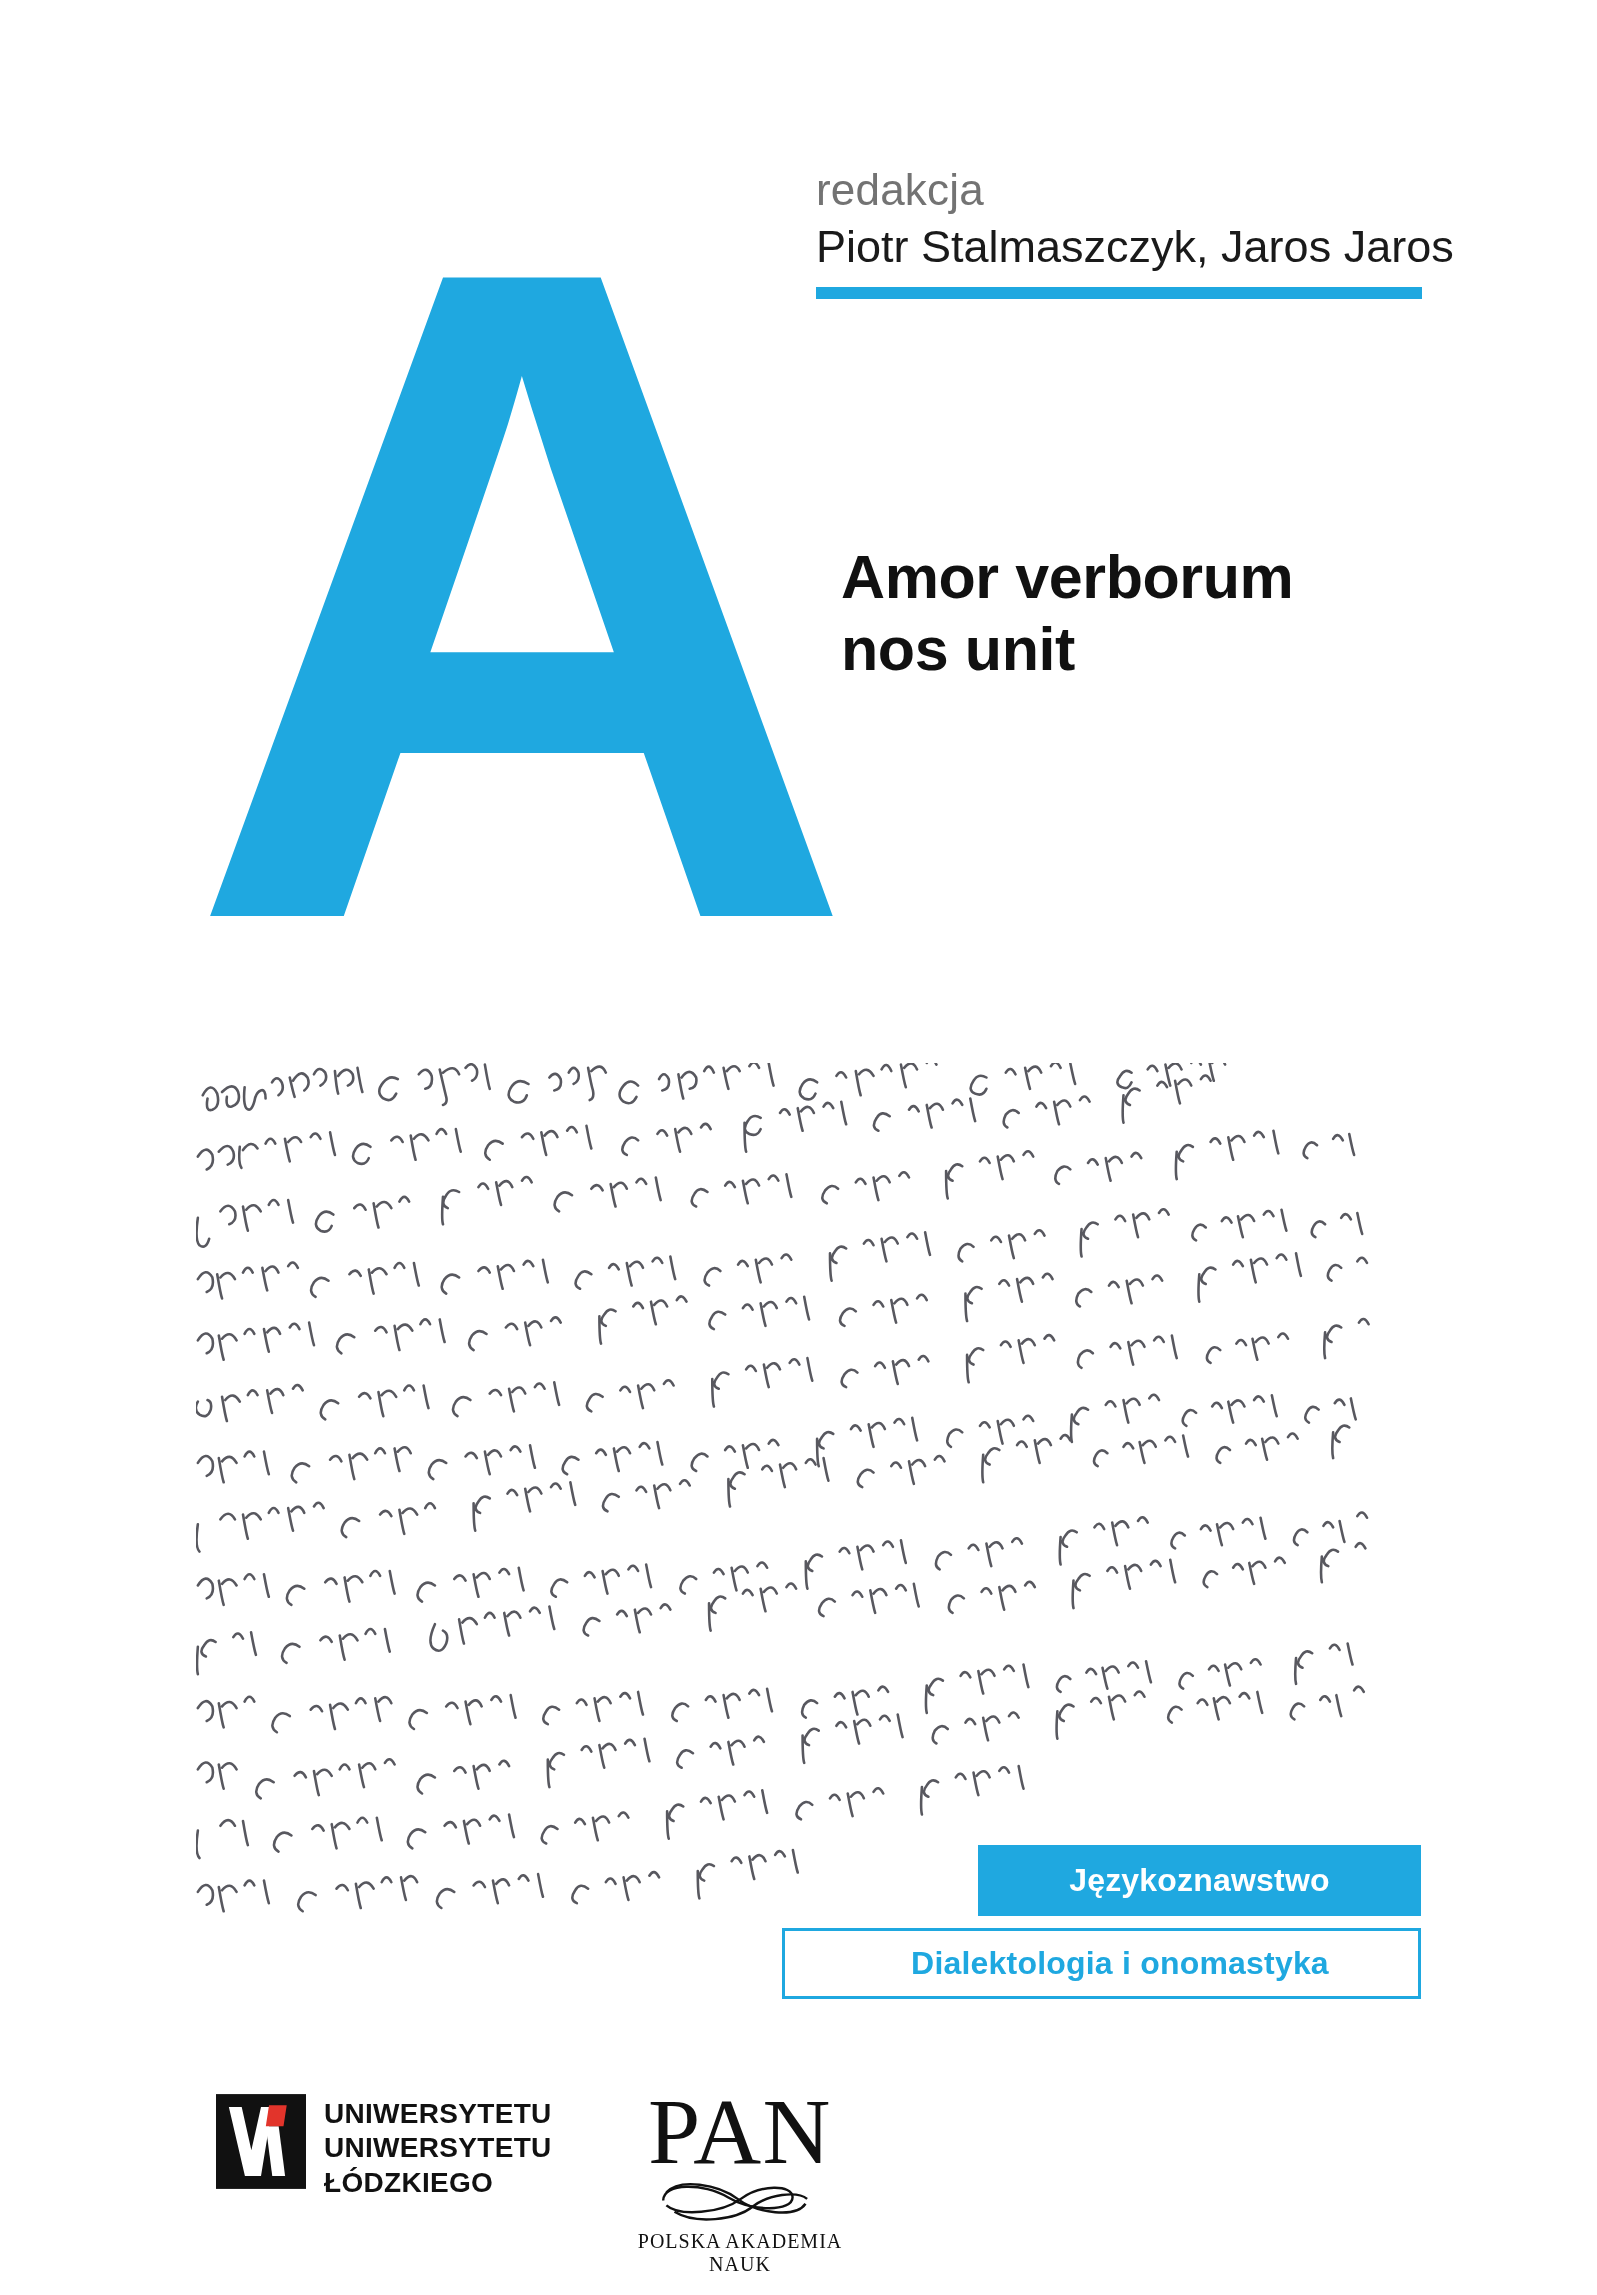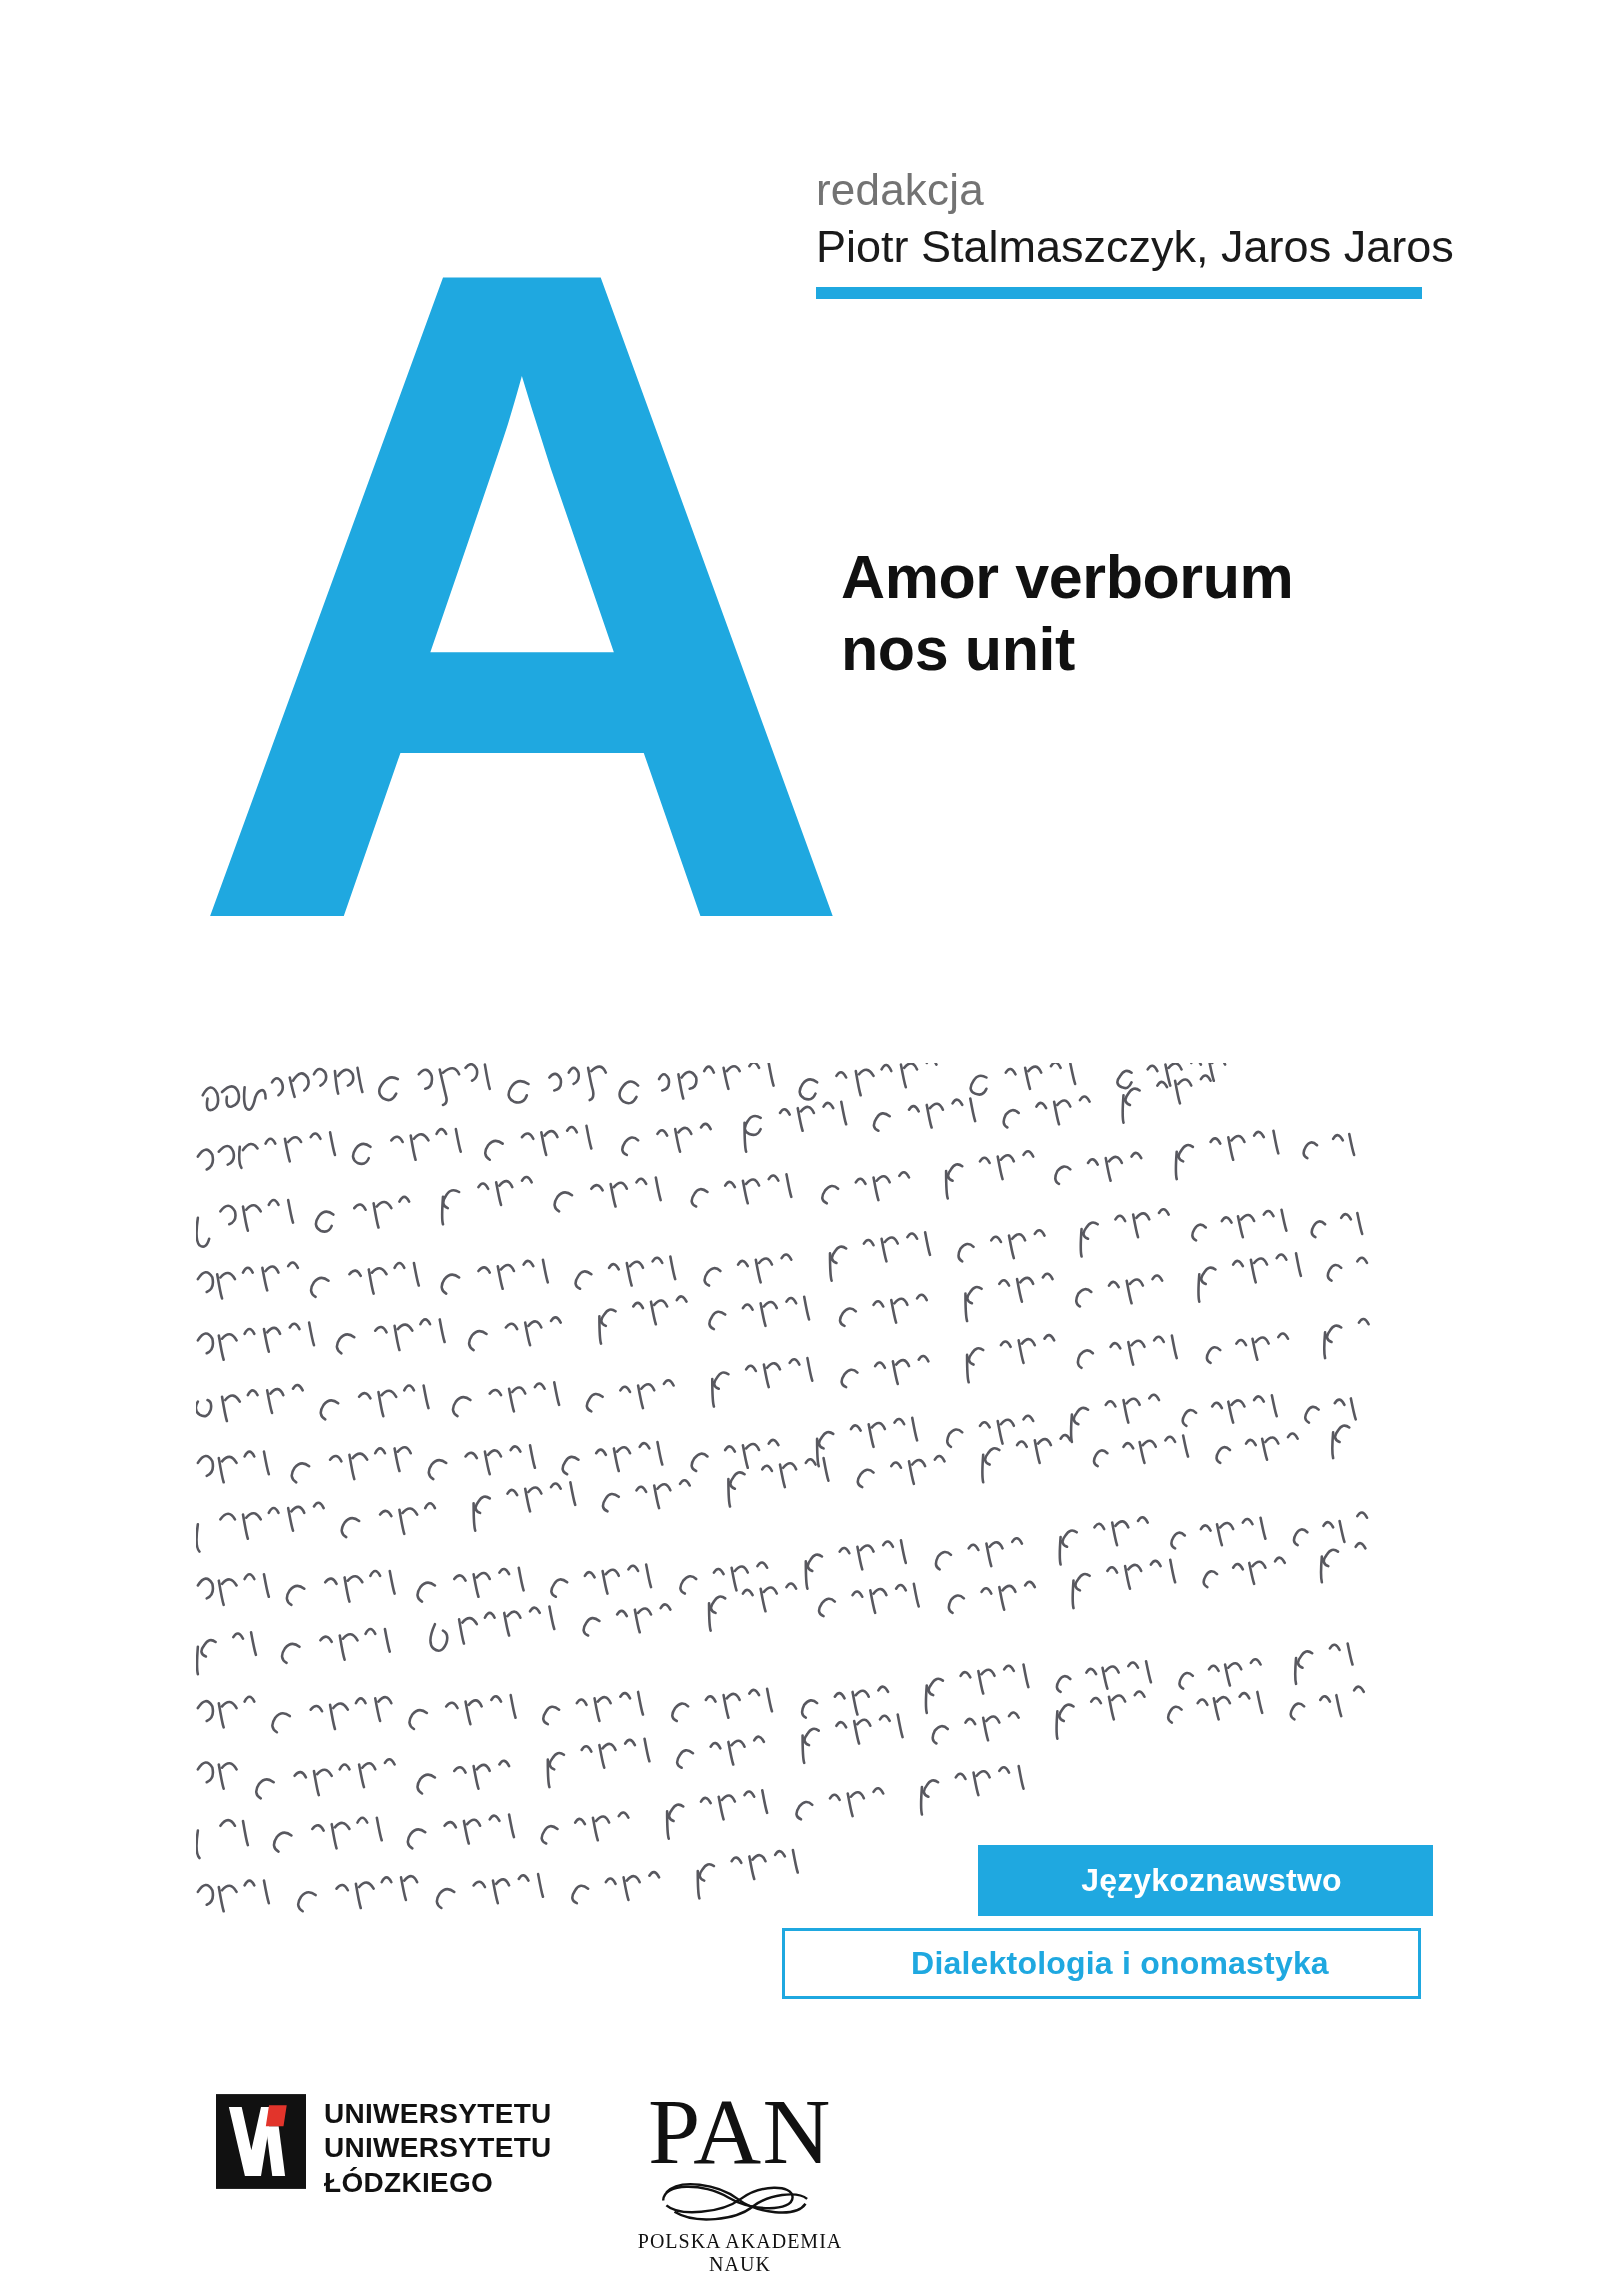--- a/index.html
+++ b/index.html
@@ -106,21 +106,20 @@
     width: 443px;
     height: 71px;
     background: #1fa8e0;
     color: #ffffff;
     font-size: 32px;
     font-weight: 700;
     display: flex;
     align-items: center;
     justify-content: center;
     letter-spacing: 0.2px;
-    padding-left: 12px;
   }
   #badge-secondary {
     position: absolute;
     left: 782px;
     top: 1928px;
     width: 639px;
     height: 71px;
     border: 3.2px solid #1fa8e0;
     box-sizing: border-box;
     background: #ffffff;

